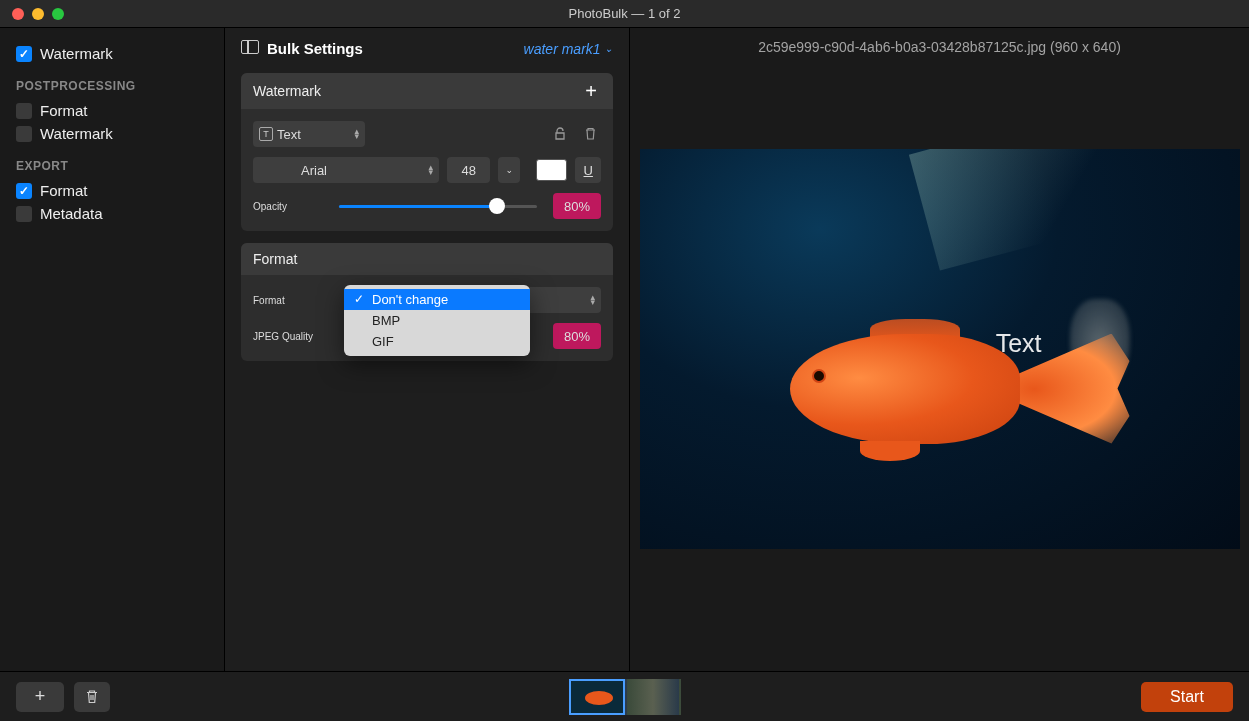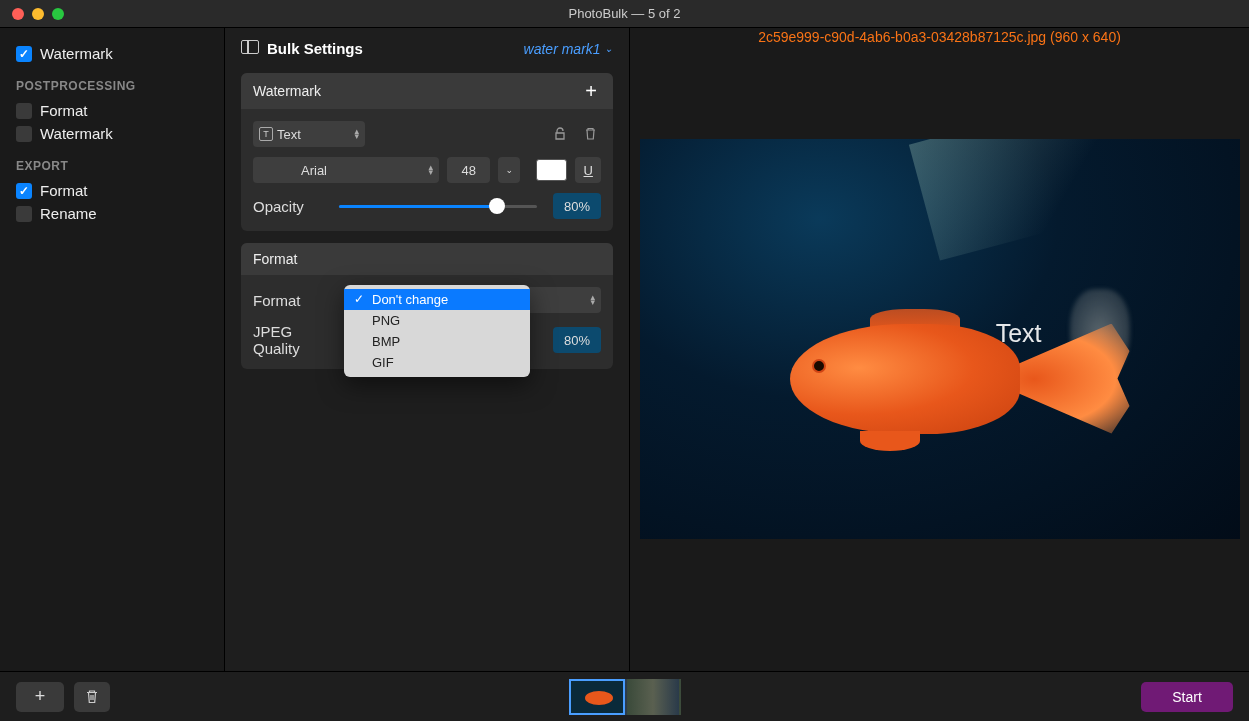--- a/index.html
+++ b/index.html
@@ -53,37 +53,37 @@
 .select.size-chev { width: 22px; padding: 0; justify-content: center; font-size: 9px; }
 .select.type { width: 112px; padding-left: 6px; }
 
 .icon-t { width: 14px; height: 14px; border: 1px solid #aaa; border-radius: 2px; display: inline-flex; align-items: center; justify-content: center; font-size: 9px; margin-right: 4px; color: #ccc; }
 
 .spacer { flex: 1; }
 .icon-btn { width: 22px; height: 22px; display: inline-flex; align-items: center; justify-content: center; color: #999; cursor: pointer; font-size: 14px; }
 .color-swatch { width: 32px; height: 22px; background: #fff; border-radius: 3px; cursor: pointer; border: 1px solid #555; }
 .underline-btn { width: 26px; height: 26px; background: #3e3e3e; border-radius: 4px; display: inline-flex; align-items: center; justify-content: center; color: #ddd; cursor: pointer; text-decoration: underline; font-size: 13px; }
 
-.label-cell { width: 78px; color: #ddd; font-size: 15px; }
+.label-cell { width: 78px; color: #ddd; font-size: 10px; }
 
 .slider-wrap { flex: 1; display: flex; align-items: center; }
 .slider { flex: 1; height: 3px; background: #555; border-radius: 2px; position: relative; }
 .slider-fill { position: absolute; left: 0; top: 0; bottom: 0; background: #0a84ff; border-radius: 2px; }
 .slider-thumb { position: absolute; width: 16px; height: 16px; background: #fff; border-radius: 50%; top: 50%; transform: translate(-50%, -50%); }
-.pct-box { width: 48px; height: 26px; background: #0c4a6e; border-radius: 4px; display: inline-flex; align-items: center; justify-content: center; color: #ddd; font-size: 13px; margin-left: 8px; }
+.pct-box { width: 48px; height: 26px; background: #be185d; border-radius: 4px; display: inline-flex; align-items: center; justify-content: center; color: #ddd; font-size: 13px; margin-left: 8px; }
 
 
 .dropdown { position: absolute; background: #d8d8d8; border-radius: 6px; box-shadow: 0 8px 24px rgba(0,0,0,0.5); padding: 4px 0; width: 186px; z-index: 100; }
 .dropdown-item { padding: 3px 12px 3px 28px; color: #222; font-size: 13px; cursor: pointer; position: relative; }
 .dropdown-item.selected { background: #0a7aff; color: #fff; }
 .dropdown-item.selected::before { content: "✓"; position: absolute; left: 10px; font-size: 12px; }
 
 
 .preview-pane { flex: 1; background: #1a1a1a; display: flex; flex-direction: column; }
-.preview-header { text-align: center; padding: 1px 8px; color: #f97316; font-size: 14px; }
+.preview-header { text-align: center; padding: 11px 8px; color: #a3a3a3; font-size: 14px; }
 .preview-img-wrap { flex: 1; display: flex; align-items: center; justify-content: center; padding: 0 0 40px 0; }
 .preview-img { width: 600px; height: 400px; background: radial-gradient(ellipse at 30% 20%, #0a3a5a 0%, #041a2e 40%, #020c18 100%); position: relative; overflow: hidden; }
 .fish-body { position: absolute; left: 150px; top: 170px; width: 340px; height: 140px; }
 .fish-shape { width: 230px; height: 110px; background: radial-gradient(ellipse at 30% 40%, #ff8c42 0%, #e8571b 50%, #c9410f 100%); border-radius: 50% 40% 40% 50%; position: absolute; left: 0; top: 15px; }
 .fish-tail { position: absolute; right: 0; top: 15px; width: 120px; height: 110px; background: radial-gradient(ellipse at 20% 50%, #e8571b 0%, #ff8c42 60%, rgba(255,140,66,0.2) 100%); clip-path: polygon(0 40%, 0 60%, 85% 100%, 100% 75%, 90% 50%, 100% 25%, 85% 0%); }
 .fish-fin-top { position: absolute; left: 80px; top: 0px; width: 90px; height: 25px; background: linear-gradient(180deg, rgba(232,87,27,0.8), #e8571b); border-radius: 40% 40% 0 0; }
 .fish-fin-bot { position: absolute; left: 70px; bottom: -2px; width: 60px; height: 20px; background: #e8571b; border-radius: 0 0 50% 50%; }
 .fish-eye { position: absolute; left: 22px; top: 50px; width: 14px; height: 14px; background: #1a0a00; border-radius: 50%; border: 2px solid #d04515; }
 .light-ray { position: absolute; top: -30px; right: 60px; width: 260px; height: 120px; background: linear-gradient(135deg, rgba(180,220,200,0.3) 0%, transparent 60%); transform: rotate(-15deg); }
 .bg-fish { position: absolute; right: 110px; top: 150px; width: 60px; height: 90px; background: radial-gradient(ellipse, rgba(220,220,210,0.4), rgba(180,180,170,0.1)); border-radius: 40% 40% 50% 50%; filter: blur(2px); }
@@ -91,32 +91,32 @@
 
 
 .bottombar { height: 50px; background: #1e1e1e; border-top: 1px solid #000; display: flex; align-items: center; padding: 0 16px; }
 .btn { height: 30px; background: #3a3a3a; border-radius: 5px; display: inline-flex; align-items: center; justify-content: center; color: #ddd; cursor: pointer; font-size: 18px; }
 .btn-add { width: 48px; }
 .btn-trash { width: 36px; margin-left: 10px; font-size: 14px; }
 .thumbstrip { position: absolute; left: 50%; transform: translateX(-50%); display: flex; gap: 0; }
 .thumb { width: 56px; height: 36px; background: #0a2a3a; border: 2px solid transparent; position: relative; overflow: hidden; }
 .thumb.selected { border-color: #4a9eff; }
 .thumb-fish { position: absolute; left: 14px; top: 10px; width: 28px; height: 14px; background: #e8571b; border-radius: 50%; }
-.btn-start { margin-left: auto; background: #701a75; color: #fff; width: 92px; font-size: 14px; text-align: center; }
+.btn-start { margin-left: auto; background: #c2410c; color: #fff; width: 92px; font-size: 16px; text-align: center; }
 </style>
 </head>
 <body>
 
 <div class="titlebar">
   <div class="traffic-lights">
     <div class="traffic-light tl-close"></div>
     <div class="traffic-light tl-min"></div>
     <div class="traffic-light tl-max"></div>
   </div>
-  <div class="titlebar-title">PhotoBulk — 5 of 2</div>
+  <div class="titlebar-title">PhotoBulk — 1 of 2</div>
 </div>
 
 <div class="main">
 
   <div class="sidebar">
     <div class="sidebar-section">
       <div class="sidebar-item">
         <span class="checkbox checked"></span>
         <span class="label">Watermark</span>
       </div>
@@ -133,21 +133,21 @@
       </div>
     </div>
     <div class="sidebar-section">
       <div class="sidebar-section-title">EXPORT</div>
       <div class="sidebar-item">
         <span class="checkbox checked"></span>
         <span class="label">Format</span>
       </div>
       <div class="sidebar-item">
         <span class="checkbox"></span>
-        <span class="label">Rename</span>
+        <span class="label">Metadata</span>
       </div>
     </div>
   </div>
 
   <div class="settings-col">
     <div class="settings-header">
       <div class="settings-header-left">
         <span class="sidebar-toggle-icon"></span>
         <span class="settings-title">Bulk Settings</span>
       </div>
@@ -234,21 +234,20 @@
           <span class="label-cell" style="width:90px">JPEG Quality</span>
           <div class="slider-wrap" style="visibility:hidden;">
             <div class="slider"></div>
           </div>
           <div class="pct-box">80%</div>
         </div>
       </div>
 
       <div class="dropdown" style="left:103px; top:42px;">
         <div class="dropdown-item selected">Don't change</div>
-        <div class="dropdown-item">PNG</div>
         <div class="dropdown-item">BMP</div>
         <div class="dropdown-item">GIF</div>
       </div>
     </div>
   </div>
 
   <div class="preview-pane">
     <div class="preview-header">2c59e999-c90d-4ab6-b0a3-03428b87125c.jpg (960 x 640)</div>
     <div class="preview-img-wrap">
       <div class="preview-img">

